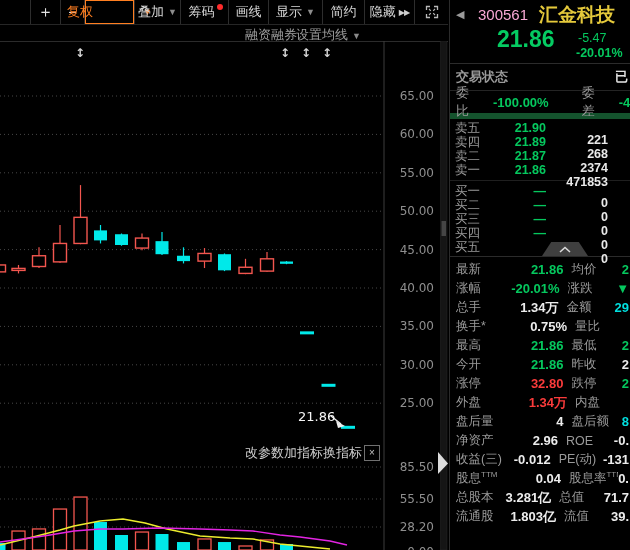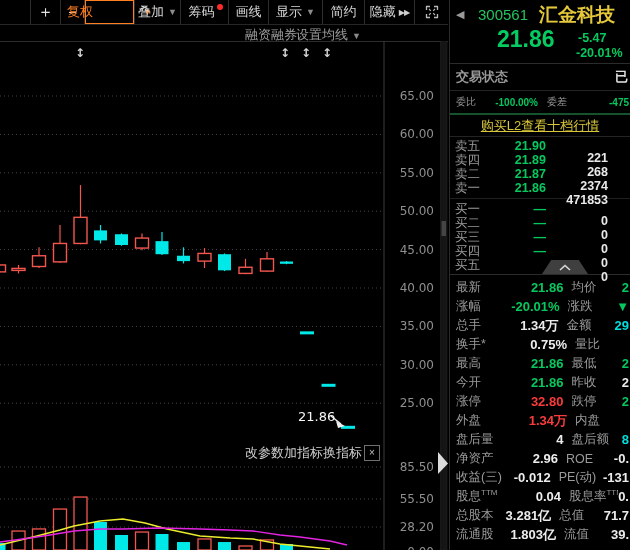--- a/index.html
+++ b/index.html
@@ -34,30 +34,30 @@
     justify-content:flex-end;align-items:center;padding-right:4px;box-sizing:border-box;}
   .vt-btn{color:#cfcfcf;font-size:13px;white-space:nowrap;cursor:default;}
   .vt-close{width:14px;height:14px;border:1px solid #707070;color:#c0c0c0;font-size:10px;line-height:13px;
     text-align:center;margin-left:2px;}
 
   
   .quote-panel{position:absolute;left:449px;top:0;width:181px;height:550px;border-left:1px solid #2b2b2b;
     box-sizing:border-box;background:#000;overflow:hidden;}
   .q-header{position:relative;height:63px;border-bottom:1px solid #2b2b2b;}
   .q-back{position:absolute;left:6px;top:8px;color:#9a9a9a;font-size:11px;}
-  .q-code{position:absolute;left:28px;top:6px;color:#22c55e;font-size:15px;}
+  .q-code{position:absolute;left:28px;top:6px;color:#f9a8d4;font-size:15px;}
   .q-name{position:absolute;left:89px;top:2px;color:#e5c93b;font-size:19px;font-weight:bold;white-space:nowrap;}
   .q-price{position:absolute;left:47px;top:26px;color:#05cb62;font-size:23px;font-weight:bold;}
-  .q-chg{position:absolute;left:128px;top:31px;color:#05c85e;font-size:12.5px;font-weight:bold;}
+  .q-chg{position:absolute;left:128px;top:31px;color:#05c85e;font-size:12.5px;font-weight:normal;}
   .q-pct{position:absolute;left:126px;top:46px;color:#05c85e;font-size:12.5px;font-weight:bold;white-space:nowrap;}
 
   .q-status{display:flex;align-items:center;height:26px;padding:0 2px 0 6px;border-bottom:1px solid #242424;font-weight:bold;}
   .q-status .lab{color:#9a9a9a;font-size:13px;}
   .q-status .val{margin-left:auto;color:#e0e0e0;font-size:13px;}
-  .q-weibi{display:flex;align-items:center;height:22px;padding-left:6px;border-bottom:2px solid #14532d;font-size:10px;}
+  .q-weibi{display:flex;align-items:center;height:22px;padding-left:6px;border-bottom:6px solid #14532d;font-size:13px;gap:24px;}
   .q-weibi .lab{color:#9a9a9a;}
   .q-weibi .v1{width:62px;text-align:right;color:#05c85e;font-weight:bold;}
   .q-weibi .lab2{margin-left:9px;color:#9a9a9a;}
   .q-weibi .v2{flex:1;text-align:right;color:#05c85e;font-weight:bold;padding-right:1px;}
   .q-l2{height:21px;line-height:20px;text-align:center;border-bottom:1px solid #242424;}
   .q-l2 a{color:#d9c73a;font-size:13px;text-decoration:underline;cursor:pointer;}
 
   .ob-row{display:grid;grid-template-columns:30px 61px 62px;height:14px;line-height:14px;
     padding-left:5px;font-size:12.5px;}
   .ob-row .lab{color:#9a9a9a;}
@@ -241,23 +241,20 @@
     <div class="q-status">
       <span class="lab">交易状态</span>
       <span class="val">已</span>
     </div>
     <div class="q-weibi">
       <span class="lab">委比</span>
       <span class="v1">-100.00%</span>
       <span class="lab2">委差</span>
       <span class="v2">-475</span>
     </div>
-    <div class="q-l2">
-      <a>购买L2查看十档行情</a>
-    </div>
     <div id="asks">
         <div class="ob-row">
           <span class="lab">卖五</span>
           <span class="price">21.90</span>
           <span class="vol">221</span>
         </div>
         <div class="ob-row">
           <span class="lab">卖四</span>
           <span class="price">21.89</span>
           <span class="vol">268</span>

